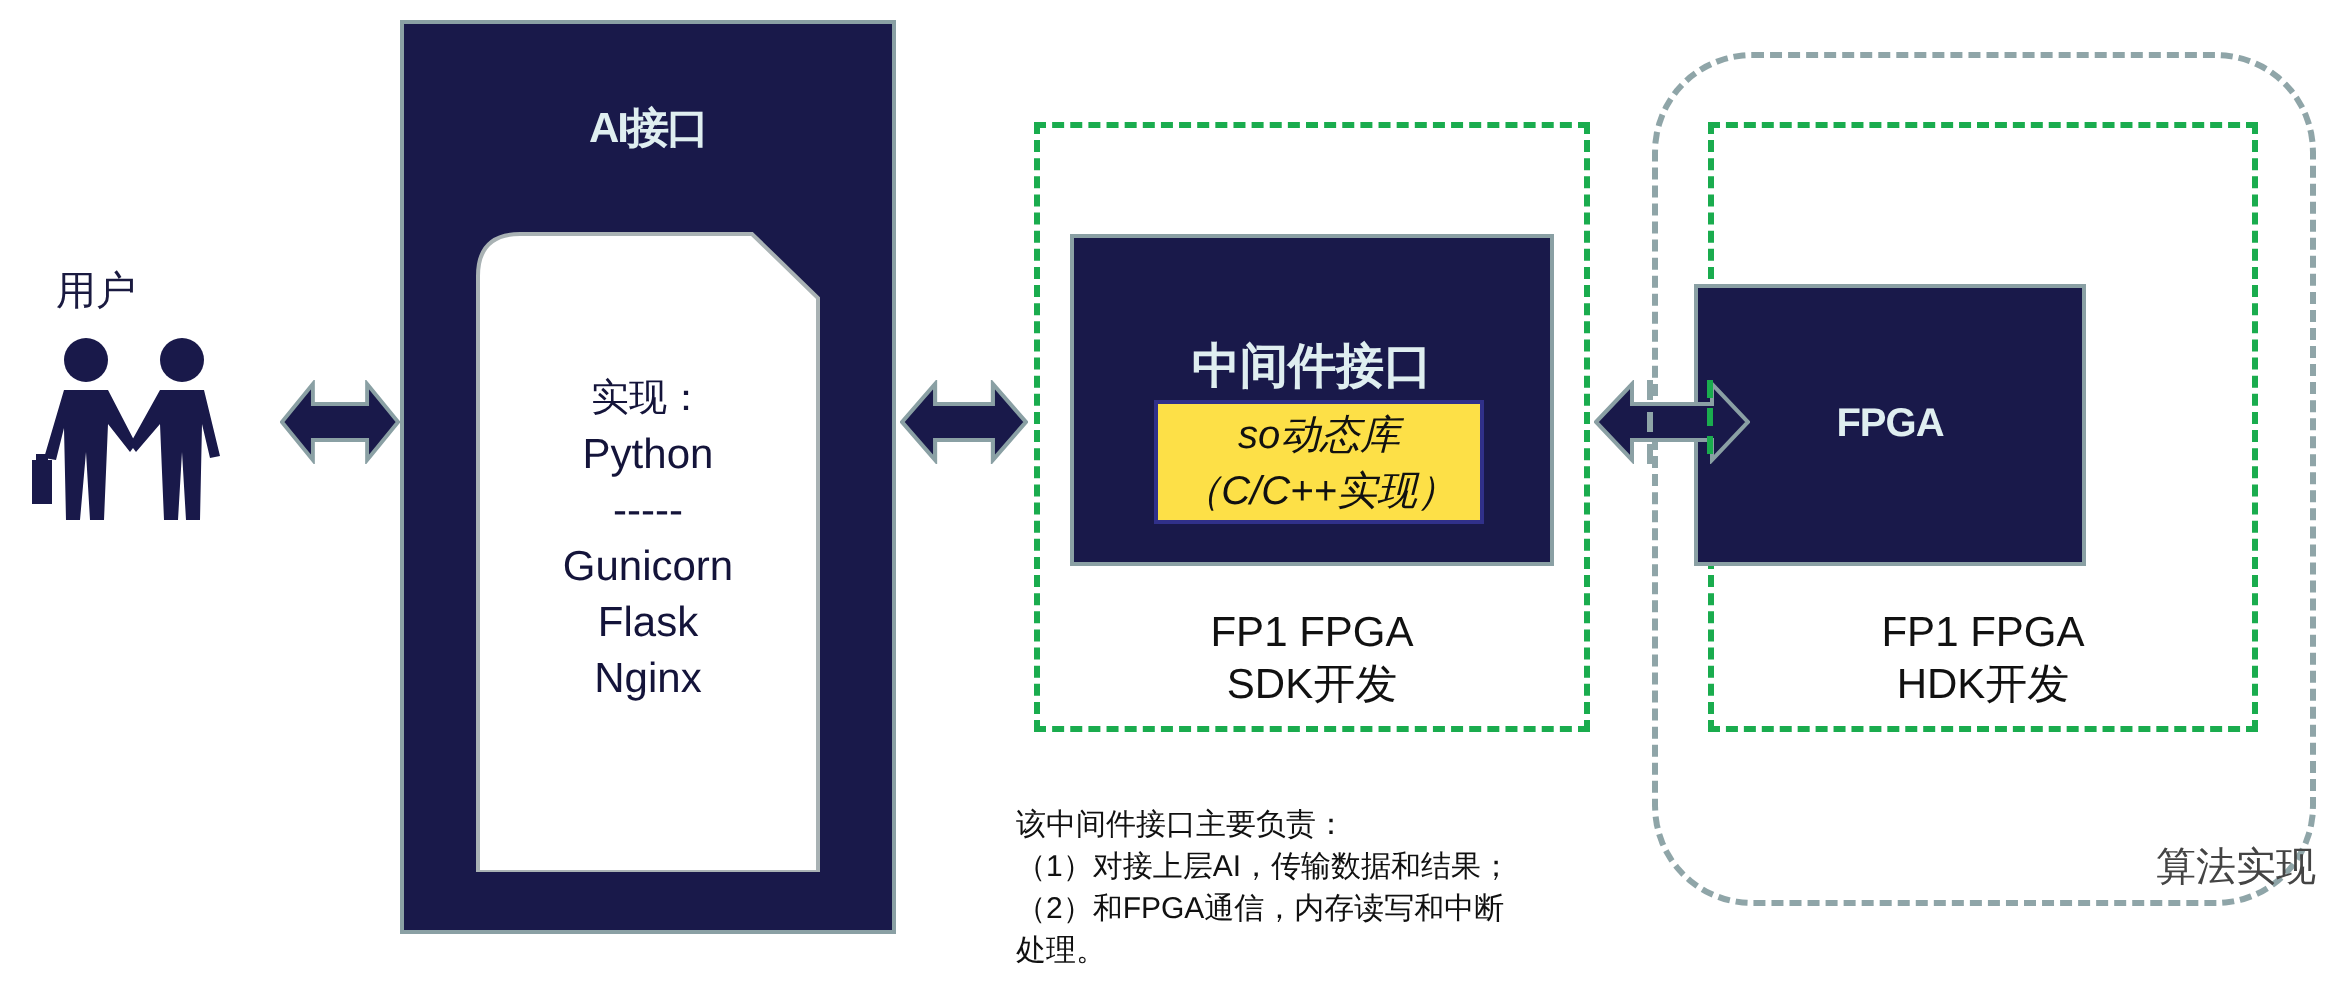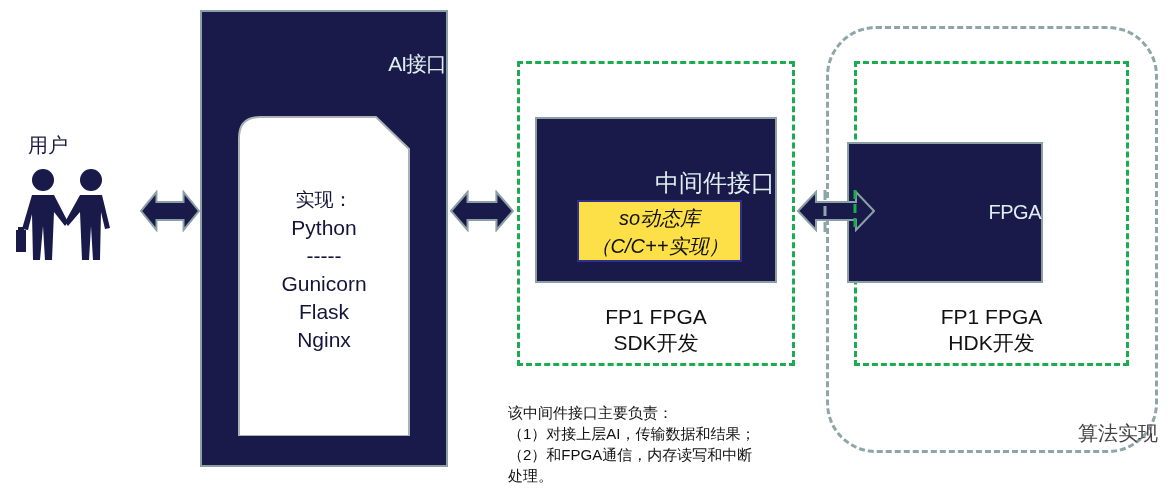--- a/index.html
+++ b/index.html
@@ -1,20 +1,20 @@
 <!DOCTYPE html>
 <html><head>
   <meta charset="utf-8">
   <style>
     html, body { margin: 0; padding: 0; background: #ffffff; }
     body { width: 1172px; height: 492px; position: relative; overflow: hidden;
            font-family: "Liberation Sans", "DejaVu Sans", sans-serif; color: #111; }
     .abs { position: absolute; }
     .navy { background: #19194a; border: 2px solid #8aa0a4; box-sizing: border-box; }
-    .title-light { color: #dfeef0; font-weight: normal; text-align: right; }
+    .title-light { color: #dfeef0; font-weight: bold; text-align: center; }
 
     #users-label { left: 28px; top: 132px; font-size: 20px; color: #1a1a40; }
     #users-icon { left: 10px; top: 162px; width: 110px; height: 100px; }
 
     .arrow { width: 62px; height: 42px; }
     #arrow-1 { left: 140px; top: 190px; width: 60px; }
     #arrow-2 { left: 450px; top: 190px; width: 64px; }
     #arrow-3 { left: 797px; top: 190px; width: 78px; }
 
     #ai-box { left: 200px; top: 10px; width: 248px; height: 457px; }

